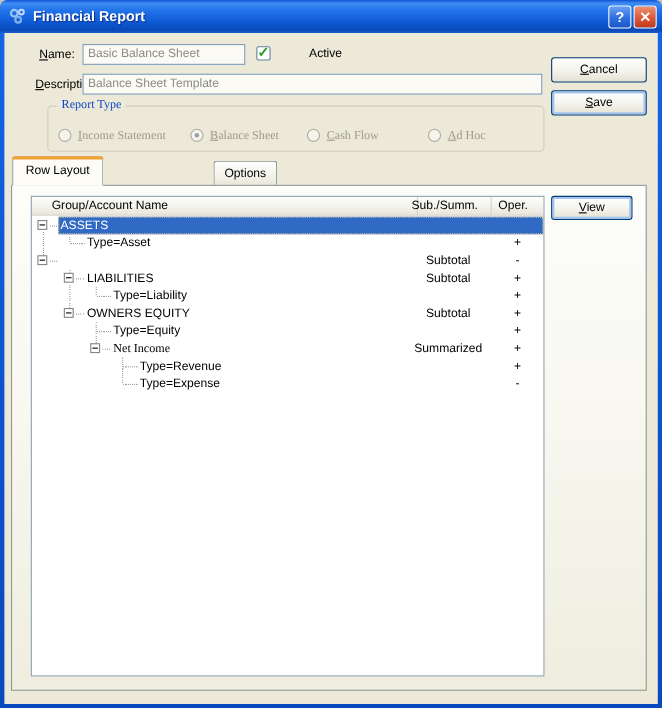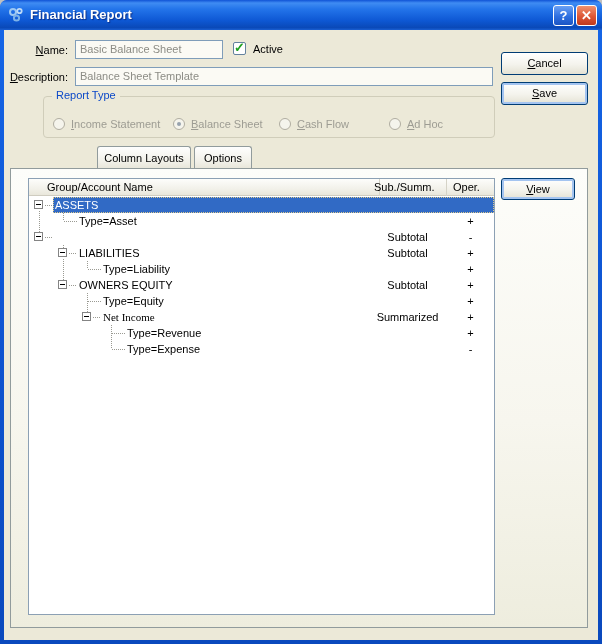--- a/index.html
+++ b/index.html
@@ -15,21 +15,21 @@
   .title-icon{position:absolute;left:8px;top:7px;width:16px;height:16px;}
   .title-text{position:absolute;left:30px;top:7px;font-size:13px;font-weight:bold;color:#fff;
     text-shadow:1px 1px 1px #0c2f86;}
   .cap-btn{position:absolute;top:5px;width:21px;height:21px;border:1px solid #fff;border-radius:3px;
     color:#fff;font-weight:bold;text-align:center;line-height:19px;font-size:13px;cursor:default;}
   .cap-help{left:553px;background:linear-gradient(180deg,#6aa0f4 0%,#2e6fe0 55%,#1b55c4 100%);}
   .cap-close{left:576px;background:linear-gradient(180deg,#f0926f 0%,#dd5636 55%,#c03a1c 100%);}
 
   .client{position:absolute;left:4px;top:30px;width:594px;height:610px;background:#ECE9D8;}
 
-  .lbl{position:absolute;color:#000;}
+  .lbl{position:absolute;color:#000;padding-left:28px;}
   .r-align{text-align:right;}
   .field{position:absolute;background:#FBFAF4;border:1px solid #7F9DB9;color:#8c8c85;
     padding:2px 4px;line-height:13px;white-space:nowrap;overflow:hidden;}
 
   .checkbox{position:absolute;width:13px;height:13px;background:#fff;border:1px solid #64829e;
     border-radius:2px;}
   .checkbox .mark{position:absolute;left:0px;top:-3px;color:#21a121;font-size:13px;font-weight:bold;}
 
   .groupbox{position:absolute;border:1px solid #d0cdba;border-radius:4px;}
   .groupbox .legend{position:absolute;top:-8px;left:8px;background:#ECE9D8;padding:0 4px;color:#0b48c8;}
@@ -97,35 +97,35 @@
     <div class="field" style="left:71px;top:10px;width:148px;height:19px;">Basic Balance Sheet</div>
 
     <div class="checkbox" style="left:229px;top:12px;">
       <span class="mark">✓</span>
     </div>
     <div class="lbl" style="left:249px;top:13px;">Active</div>
 
     <div class="lbl r-align" style="left:0;top:41px;width:64px;"><u>D</u>escription:</div>
     <div class="field" style="left:71px;top:37px;width:418px;height:19px;">Balance Sheet Template</div>
 
-    <div class="groupbox" style="left:39px;top:66px;width:452px;height:42px;">
+    <div class="groupbox" style="left:39px;top:66px;width:452px;height:42px;font-family:Liberation Serif, serif;">
       <span class="legend">Report Type</span>
       <div>
           <div class="radio-item" style="left: 9px;"><span class="radio"></span><span class="rlabel"><u>I</u>ncome Statement</span></div>
           <div class="radio-item" style="left: 129px;"><span class="radio on"></span><span class="rlabel"><u>B</u>alance Sheet</span></div>
           <div class="radio-item" style="left: 235px;"><span class="radio"></span><span class="rlabel"><u>C</u>ash Flow</span></div>
           <div class="radio-item" style="left: 345px;"><span class="radio"></span><span class="rlabel"><u>A</u>d Hoc</span></div>
         </div>
     </div>
 
     <div class="btn" style="left:497px;top:22px;width:87px;height:23px;line-height:21px;"><u>C</u>ancel</div>
     <div class="btn focus-ring" style="left:497px;top:52px;width:87px;height:23px;line-height:21px;"><u>S</u>ave</div>
 
     <div class="tab-strip">
-        <div class="tab" style="left: 93px; width: 94px;">Column Layouts</div>
+        <div class="tab active" style="left: 7px; width: 83px;">Row Layout</div>
         <div class="tab" style="left: 190px; width: 58px;">Options</div>
       </div>
 
     <div class="tab-panel">
       <div class="listview">
         <div class="lv-header">
           <div class="lv-hcell" style="left:12px;width:339px;">Group/Account Name</div>
           <div class="lv-hcell" style="left:339px;width:79px;">Sub./Summ.</div>
           <div class="lv-hcell" style="left:418px;width:47px;border-right:none;">Oper.</div>
         </div>

